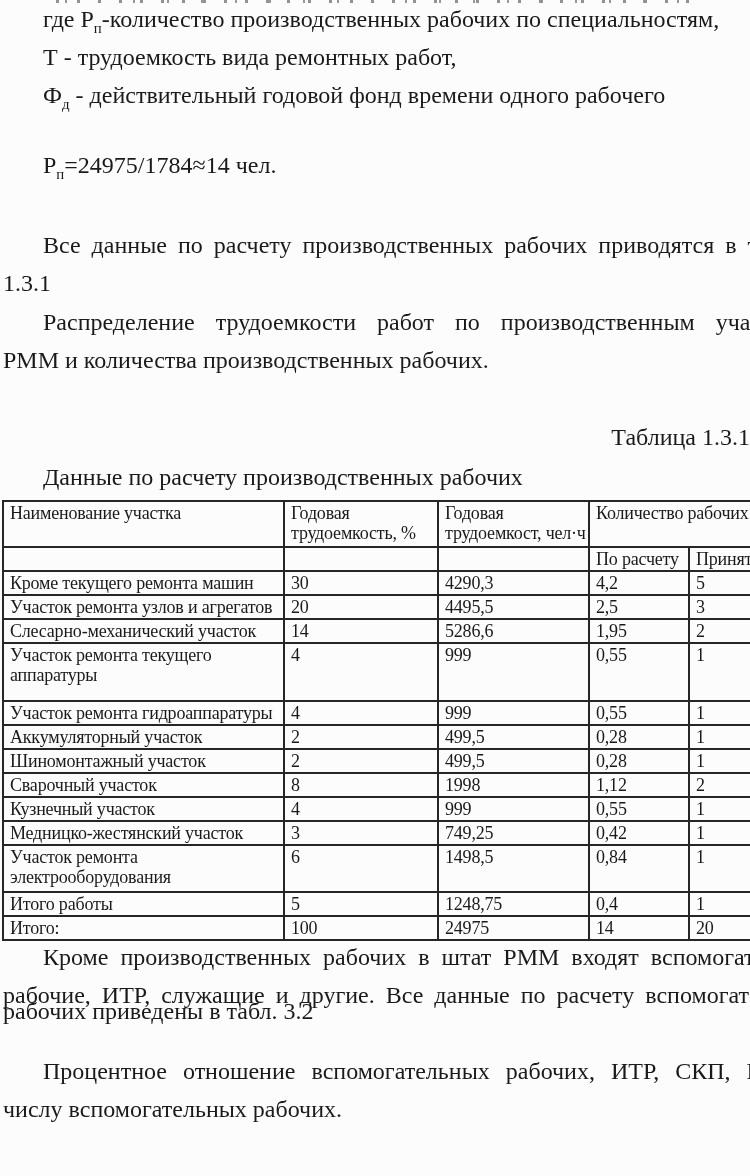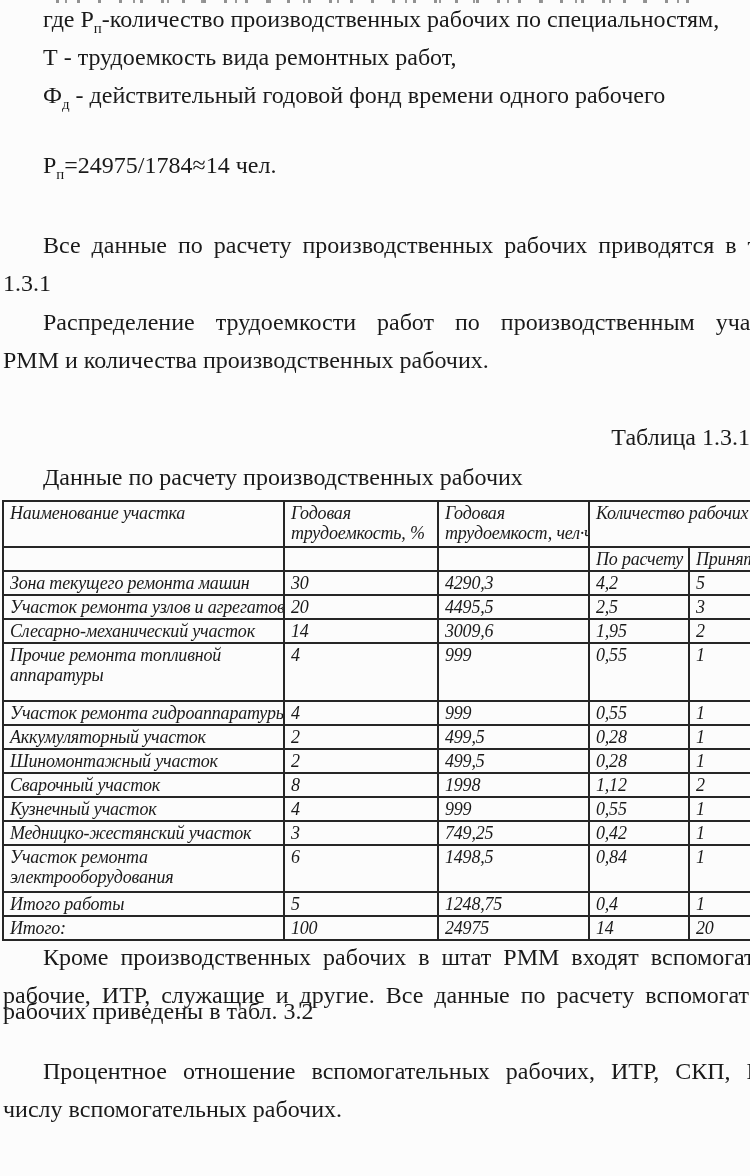--- a/index.html
+++ b/index.html
@@ -28,21 +28,20 @@
     position:absolute;top:0;left:56px;width:640px;height:3px;
     background:
       repeating-linear-gradient(90deg,#3a3a3a 0 3px,transparent 3px 21px),
       repeating-linear-gradient(90deg,transparent 0 9px,#4a4a4a 9px 11px,transparent 11px 34px);
     opacity:.55;
   }
   
   .tbl-wrap{
     position:absolute;top:500px;left:2px;width:748px;
     overflow:hidden;
-    font-style:italic;
   }
   table{
     border-collapse:collapse;
     table-layout:fixed;
     width:761px;
     font-size:18px;
     letter-spacing:-0.2px;
   }
   th,td{
     border:2px solid #262626;
@@ -103,45 +102,45 @@
       <tr>
         <th></th>
         <th></th>
         <th></th>
         <th>По расчету</th>
         <th>Принято</th>
       </tr>
     </thead>
     <tbody>
   <tr>
-    <td>Зона текущего ремонта машин</td>
+    <td>Кроме текущего ремонта машин</td>
     <td>30</td>
     <td>4290,3</td>
     <td>4,2</td>
     <td>5</td>
   </tr>
 
   <tr>
     <td>Участок ремонта узлов и агрегатов</td>
     <td>20</td>
     <td>4495,5</td>
     <td>2,5</td>
     <td>3</td>
   </tr>
 
   <tr>
     <td>Слесарно-механический участок</td>
     <td>14</td>
-    <td>3009,6</td>
+    <td>5286,6</td>
     <td>1,95</td>
     <td>2</td>
   </tr>
 
   <tr>
-    <td>Прочие ремонта топливной
+    <td>Участок ремонта текущего
 аппаратуры</td>
     <td>4</td>
     <td>999</td>
     <td>0,55</td>
     <td>1</td>
   </tr>
 
   <tr>
     <td>Участок ремонта гидроаппаратуры</td>
     <td>4</td>

